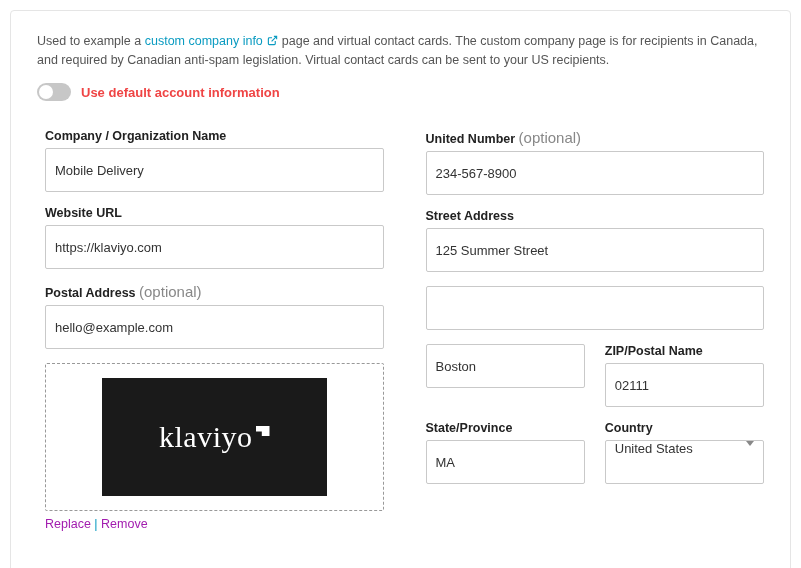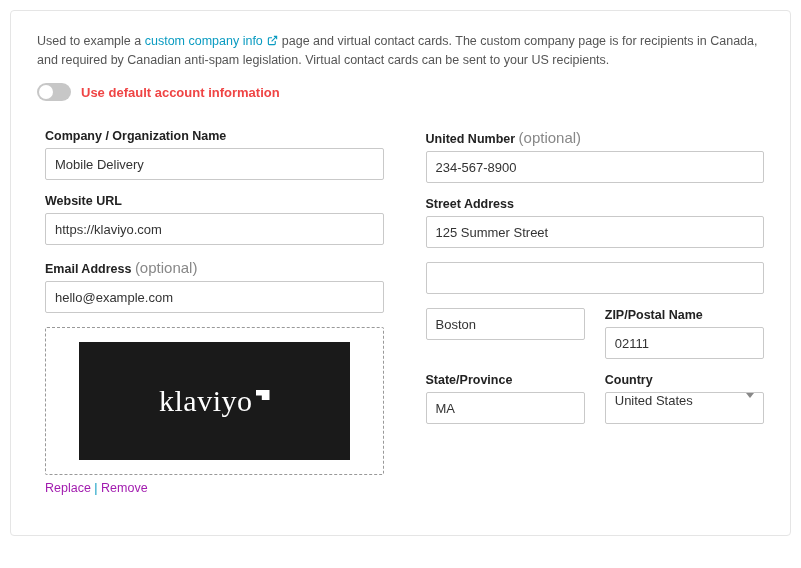--- a/index.html
+++ b/index.html
@@ -82,21 +82,21 @@
     display: block;
     margin-bottom: 5px;
   }
   .optional {
     font-weight: 400;
     color: #888;
     font-size: 15px;
   }
   input[type=text], .select {
     width: 100%;
-    height: 32px;
+    height: 44px;
     border: 1px solid #c9c9c9;
     border-radius: 2px;
     padding: 0 9px;
     font-size: 13px;
     color: #333;
     background: #fff;
   }
   .select {
     display: flex;
     align-items: flex-start;
@@ -117,21 +117,21 @@
   .logo-box {
     border: 1px dashed #999;
     border-radius: 2px;
     height: 148px;
     display: flex;
     align-items: center;
     justify-content: center;
     padding: 6px;
   }
   .logo-inner {
-    width: 271px;
+    width: 225px;
     height: 118px;
     background: #1a1a1a;
     display: flex;
     align-items: center;
     justify-content: center;
   }
   .logo-text {
     font-family: Georgia, "Times New Roman", serif;
     color: #fff;
     font-size: 30px;
@@ -181,21 +181,21 @@
     <div class="col">
       <div class="field">
         <label class="field-label">Company / Organization Name</label>
         <input type="text" value="Mobile Delivery" style="">
       </div>
       <div class="field">
         <label class="field-label">Website URL</label>
         <input type="text" value="https://klaviyo.com" style="">
       </div>
       <div class="field">
-        <label class="field-label"><span>Email Address</span> <span class="optional">(optional)</span></label>
+        <label class="field-label"><span>Postal Address</span> <span class="optional">(optional)</span></label>
         <input type="text" value="hello@example.com" style="">
       </div>
       <div class="field">
         <div class="logo-box">
           <div class="logo-inner">
             <div class="logo-text">
               <span>klaviyo</span>
                 <span class="logo-flag"></span>
             </div>
           </div>

